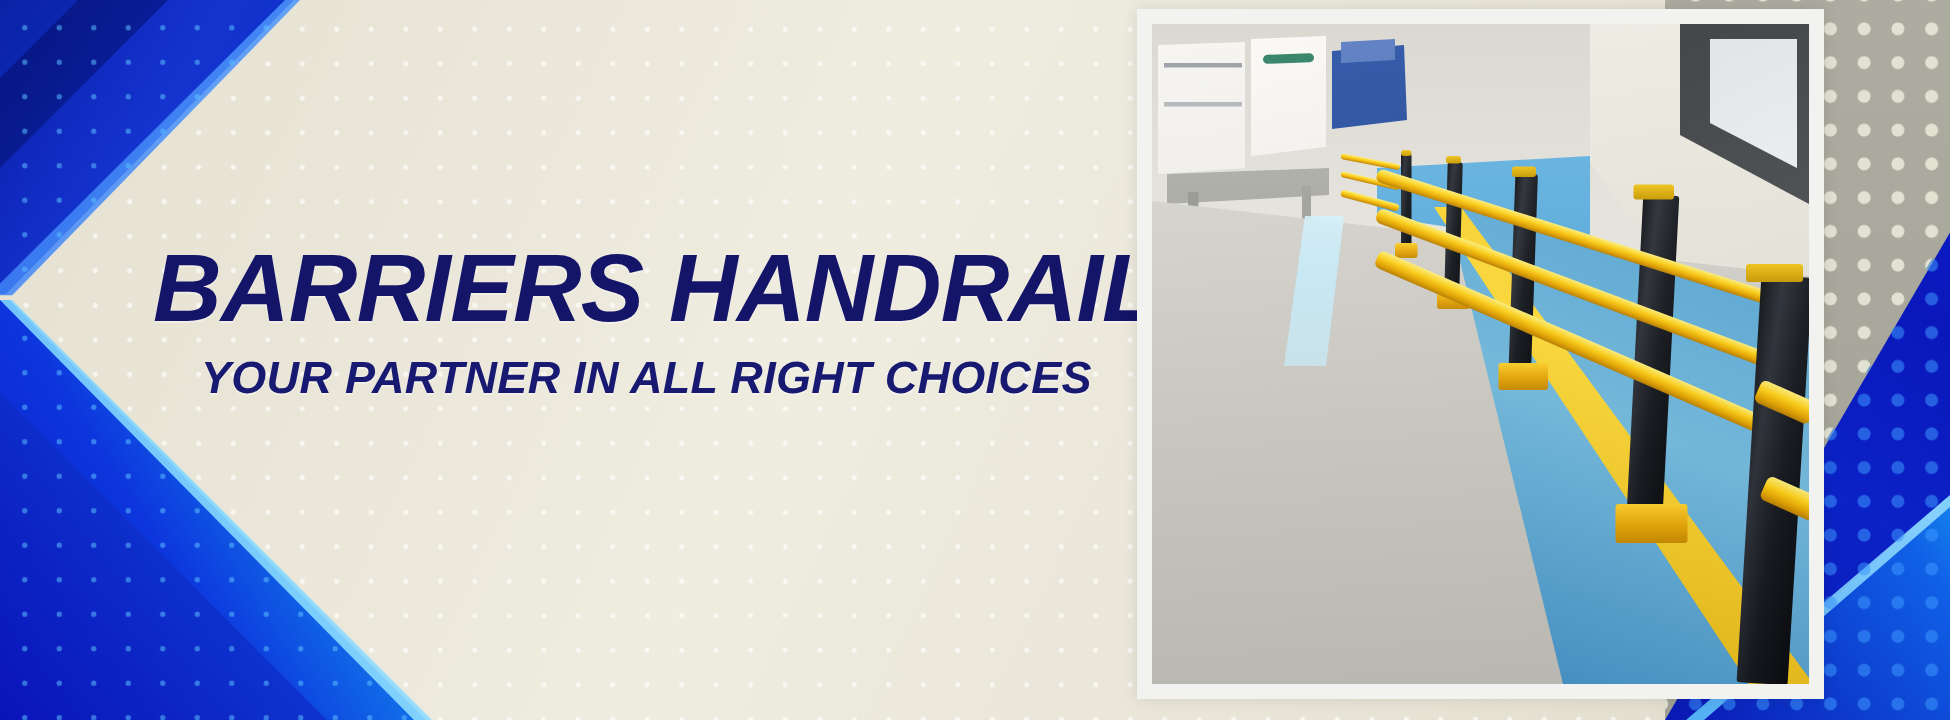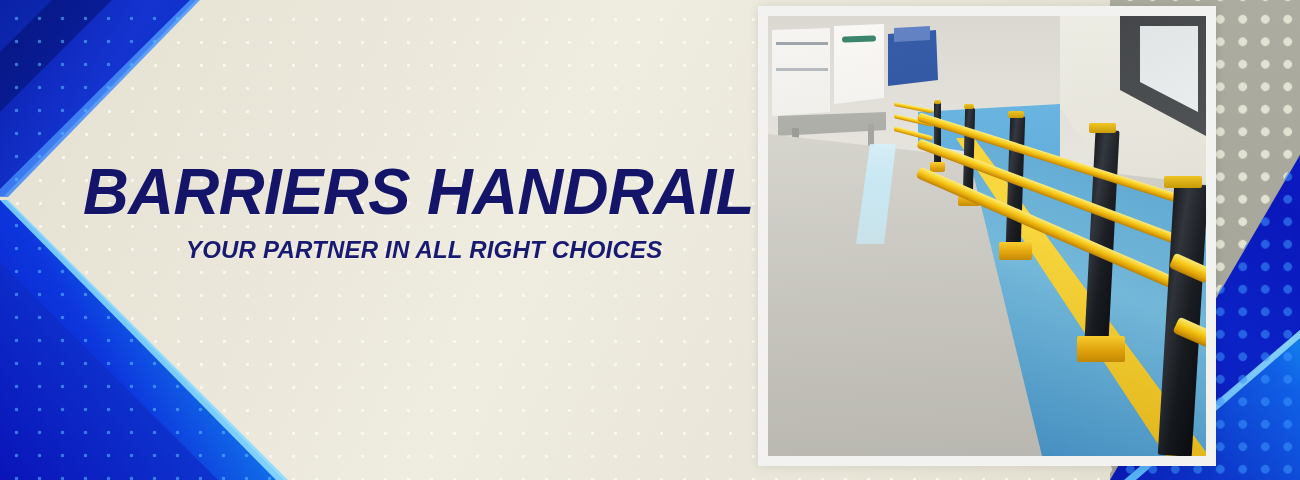--- a/index.html
+++ b/index.html
@@ -133,44 +133,44 @@
     inset: 0;
     clip-path: polygon(190px 152px, 190px 480px, 0 480px, 0 478px);
     background-image: radial-gradient(circle, rgba(60,150,255,0.55) 4px, rgba(60,150,255,0) 4.6px);
     background-size: 22.5px 22.5px;
     background-position: 9px 8px;
   }
 
   
   .copy {
     position: absolute;
-    left: 83px;
+    left: 102px;
     top: 160px;
     width: 640px;
   }
   .headline {
     margin: 0;
     font-family: "Liberation Sans", sans-serif;
     font-weight: bold;
     font-style: italic;
     font-size: 64px;
     line-height: 1.0;
     letter-spacing: -0.5px;
     color: #141468;
     white-space: nowrap;
     transform: scaleX(0.99);
     transform-origin: left center;
     text-shadow: 0 1px 0 rgba(255,255,255,0.35);
   }
   .subline {
-    margin: 14px 0 0 103px;
+    margin: 14px 0 0 32px;
     font-family: "Liberation Sans", sans-serif;
     font-weight: bold;
     font-style: italic;
-    font-size: 24px;
+    font-size: 30px;
     line-height: 1.0;
     letter-spacing: 0.2px;
     color: #181a72;
     white-space: nowrap;
     text-shadow: 0 1px 0 rgba(255,255,255,0.35);
   }
 
   
   .photo-card {
     position: absolute;

